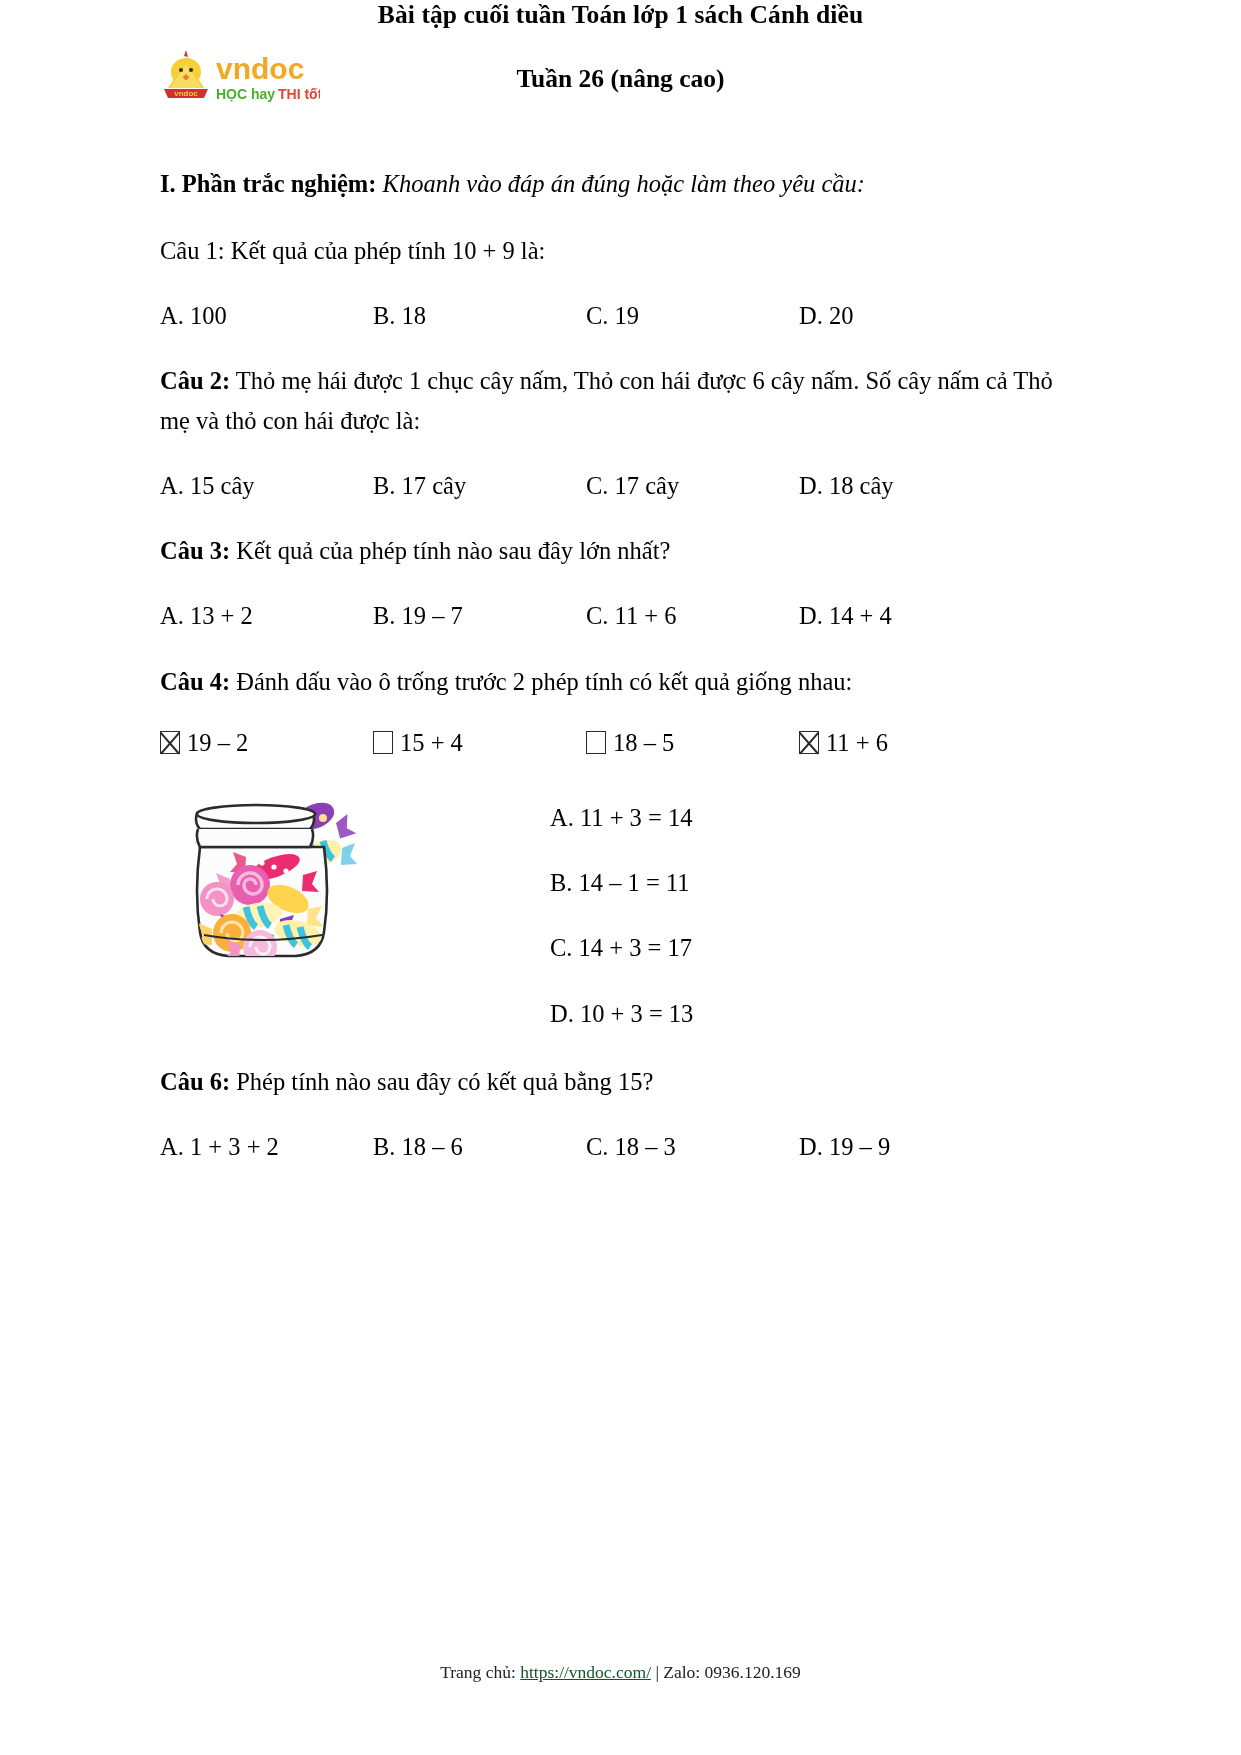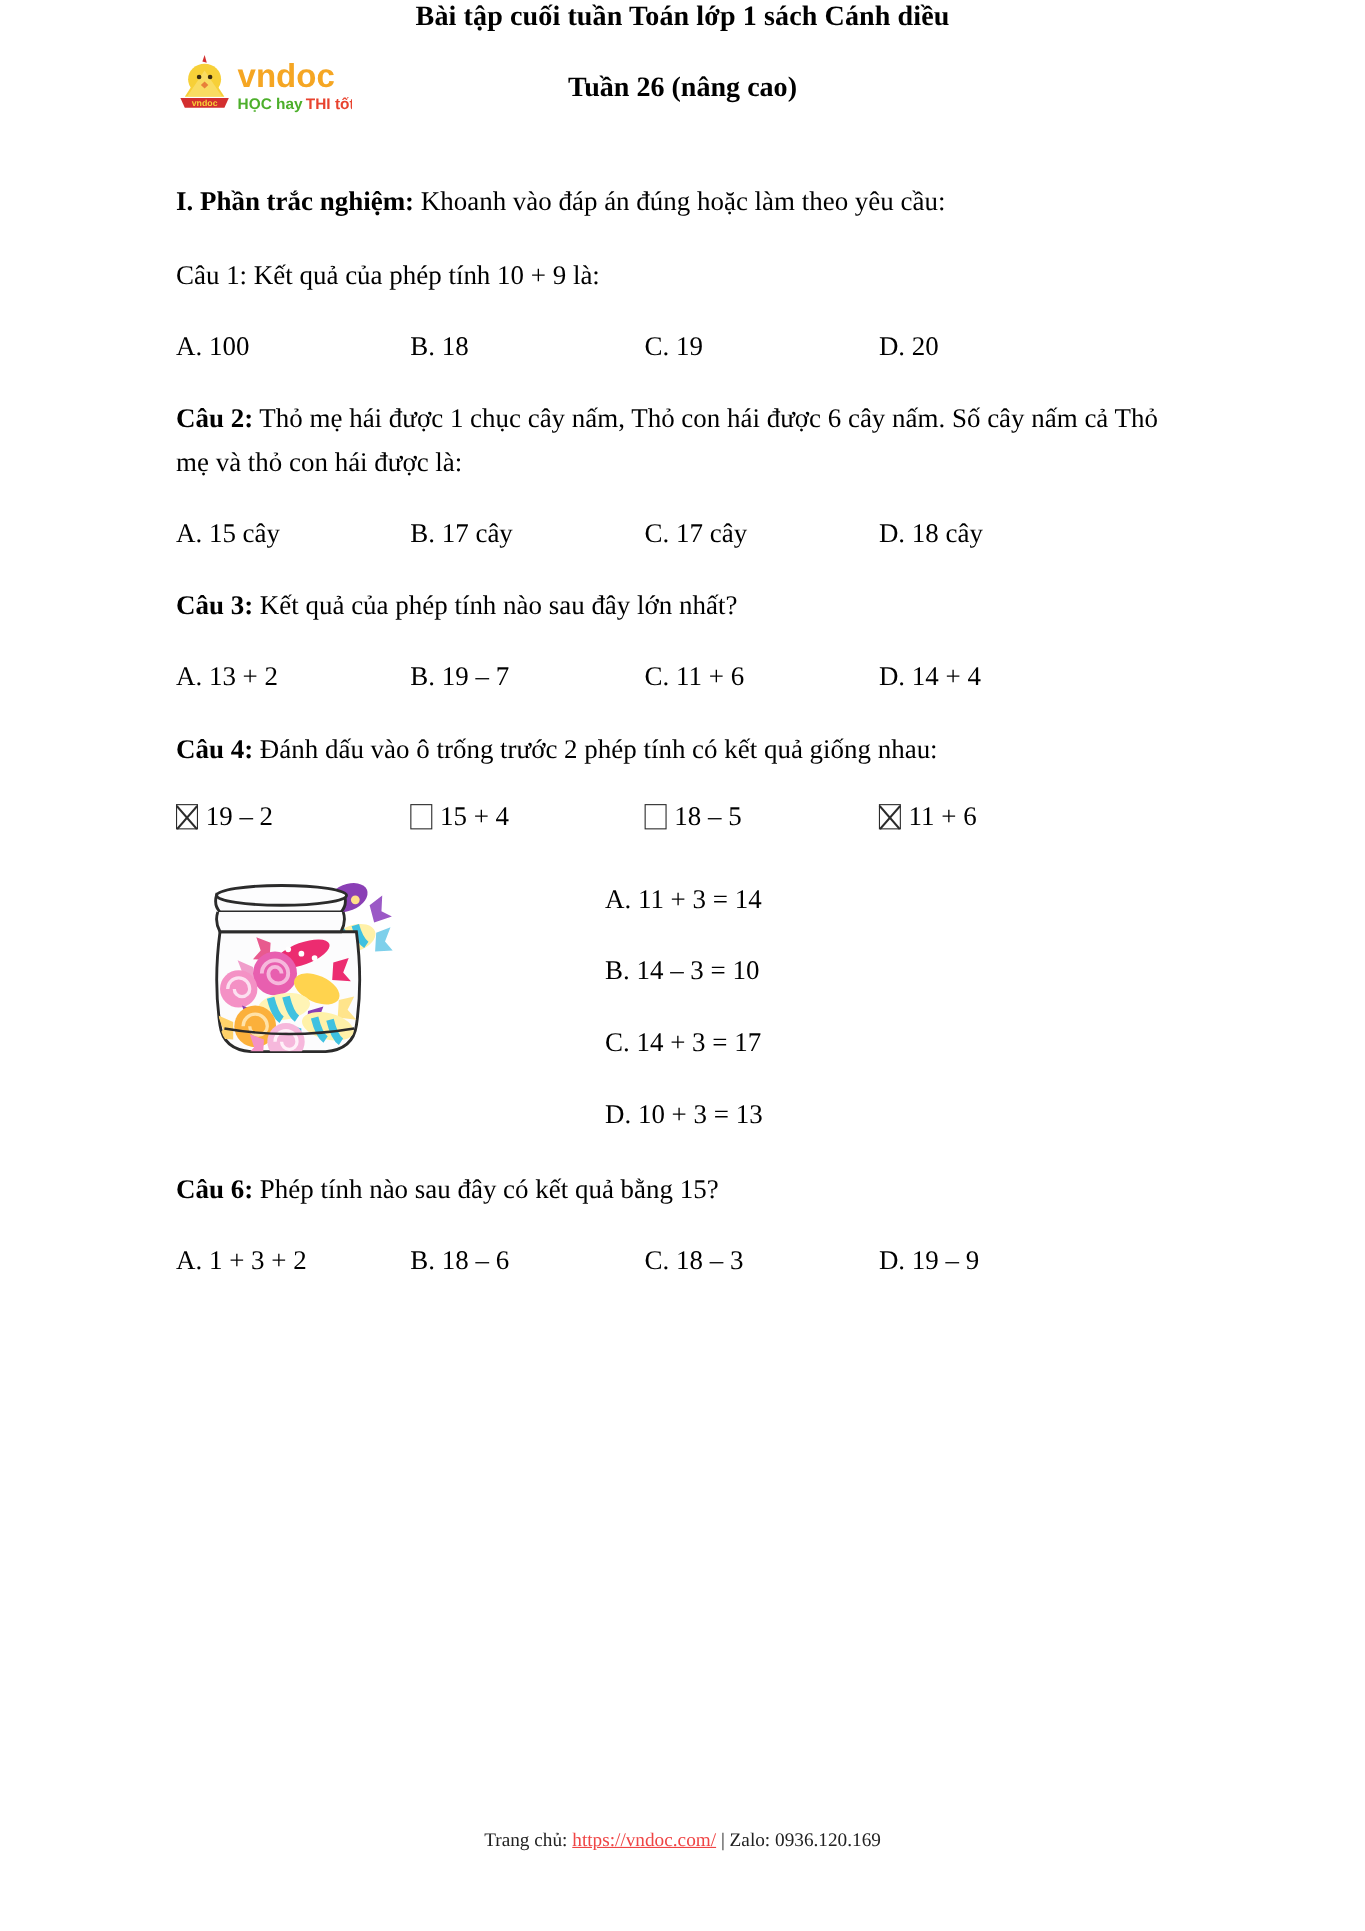--- a/index.html
+++ b/index.html
@@ -55,21 +55,21 @@
   .content {
     padding-top: 70px;
   }
   .para {
     font-size: 24.5px;
     line-height: 1.62;
     margin: 0 0 27px 0;
   }
   .para.tight { margin-bottom: 25px; }
   .bold { font-weight: bold; }
-  .ital { }
+  .ital { font-style: italic; }
 
   
   .options {
     display: flex;
     font-size: 24.5px;
     margin: 0 0 27px 0;
     line-height: 1.5;
   }
   .options > .opt {
     width: 213px;
@@ -143,21 +143,21 @@
     position: absolute;
     left: 0;
     right: 0;
     bottom: 72px;
     text-align: center;
     font-size: 17.5px;
     color: #222;
     font-family: "Liberation Serif", serif;
   }
   .footer a {
-    color: #ef4444;
+    color: #14532d;
   }
 </style>
 </head>
 <body>
 
 <div class="page">
 
   <div class="logo-wrap">
     <svg class="logo-svg" width="160" height="62" viewBox="0 0 160 62" xmlns="http://www.w3.org/2000/svg">
 
@@ -316,21 +316,21 @@
 
           <path d="M27 26 q-3 10 3 16 h110 q6 -6 3 -16 Z" fill="#FCFCFD" stroke="#2B2B2B" stroke-width="2.6"></path>
           <path d="M28 42 q-3 9 2 18 h110 q5 -9 2 -18" fill="#FCFCFD" stroke="#2B2B2B" stroke-width="2.6"></path>
           <ellipse cx="86" cy="27" rx="59" ry="9" fill="#FDFDFE" stroke="#2B2B2B" stroke-width="2.6"></ellipse>
 
           <path d="M34 148 q58 10 118 0" fill="none" stroke="#2B2B2B" stroke-width="2.2"></path>
         </svg>
       </div>
       <div class="ans-col">
         <div class="ans-line">A. 11 + 3 = 14</div>
-        <div class="ans-line">B. 14 – 3 = 10</div>
+        <div class="ans-line">B. 14 – 1 = 11</div>
         <div class="ans-line">C. 14 + 3 = 17</div>
         <div class="ans-line">D. 10 + 3 = 13</div>
       </div>
     </div>
 
     <p class="para">
       <span class="bold">Câu 6:</span><span> Phép tính nào sau đây có kết quả bằng 15?</span>
     </p>
     <div class="options">
       <span class="opt">A. 1 + 3 + 2</span>

